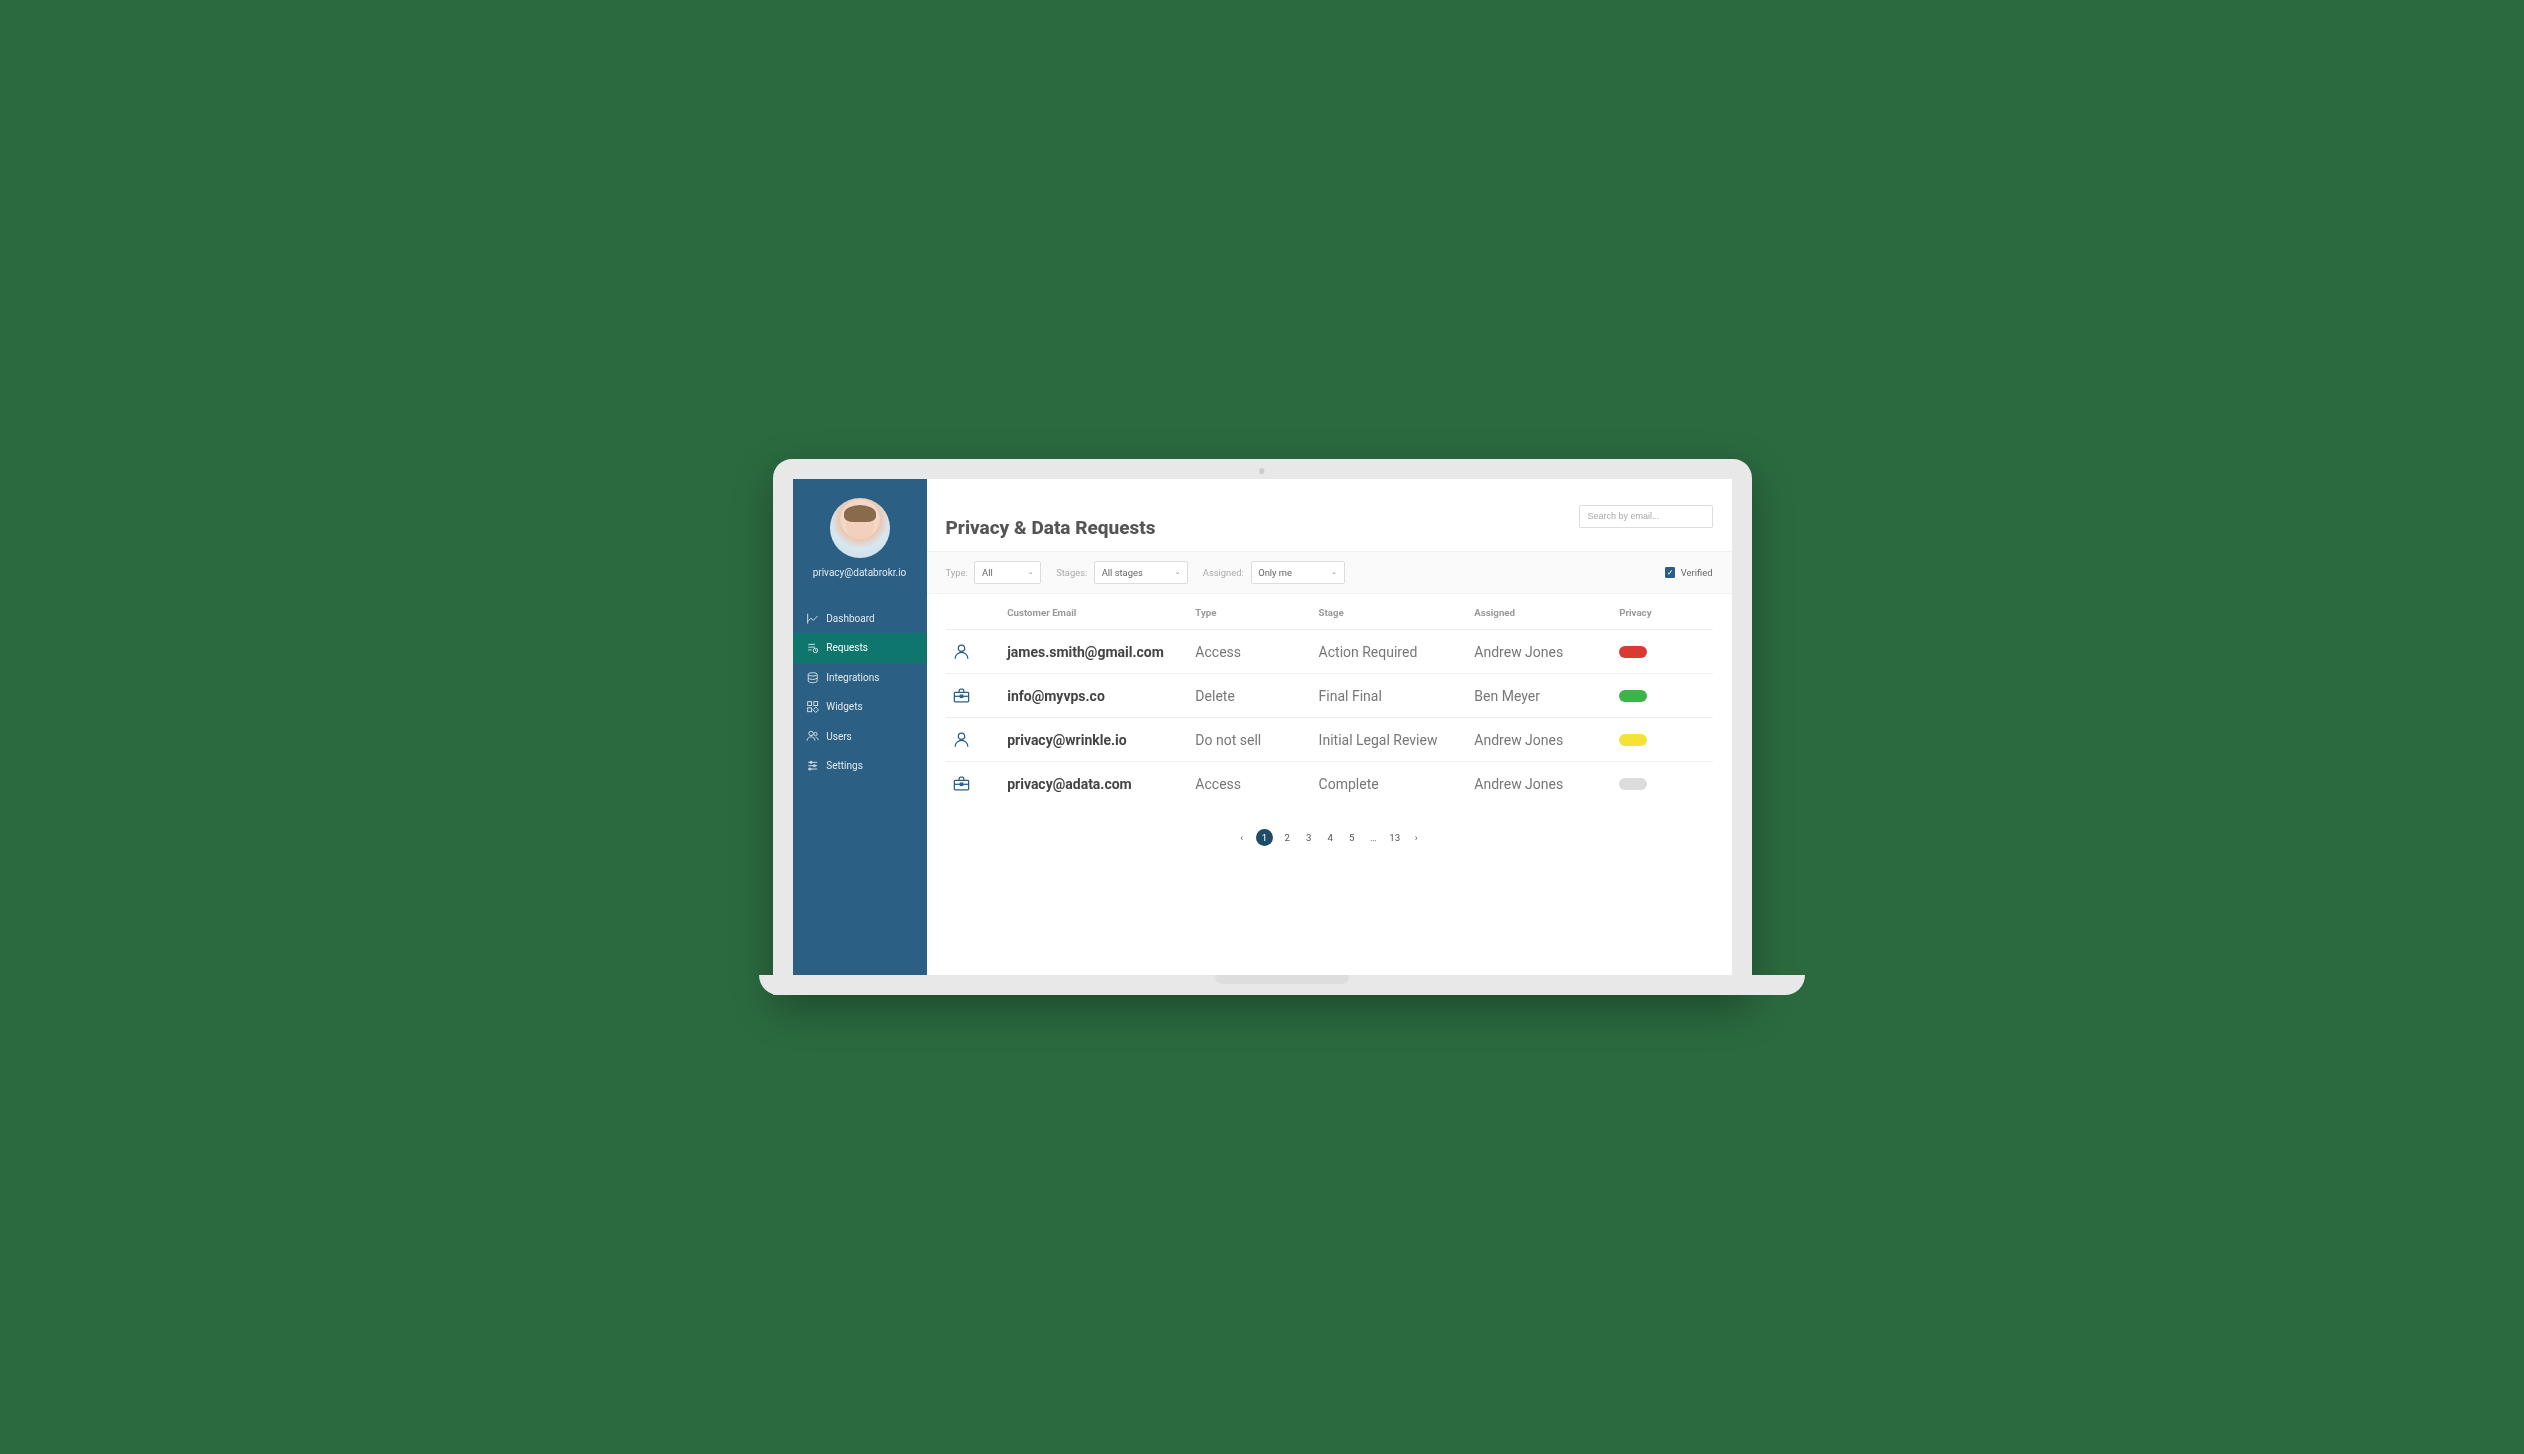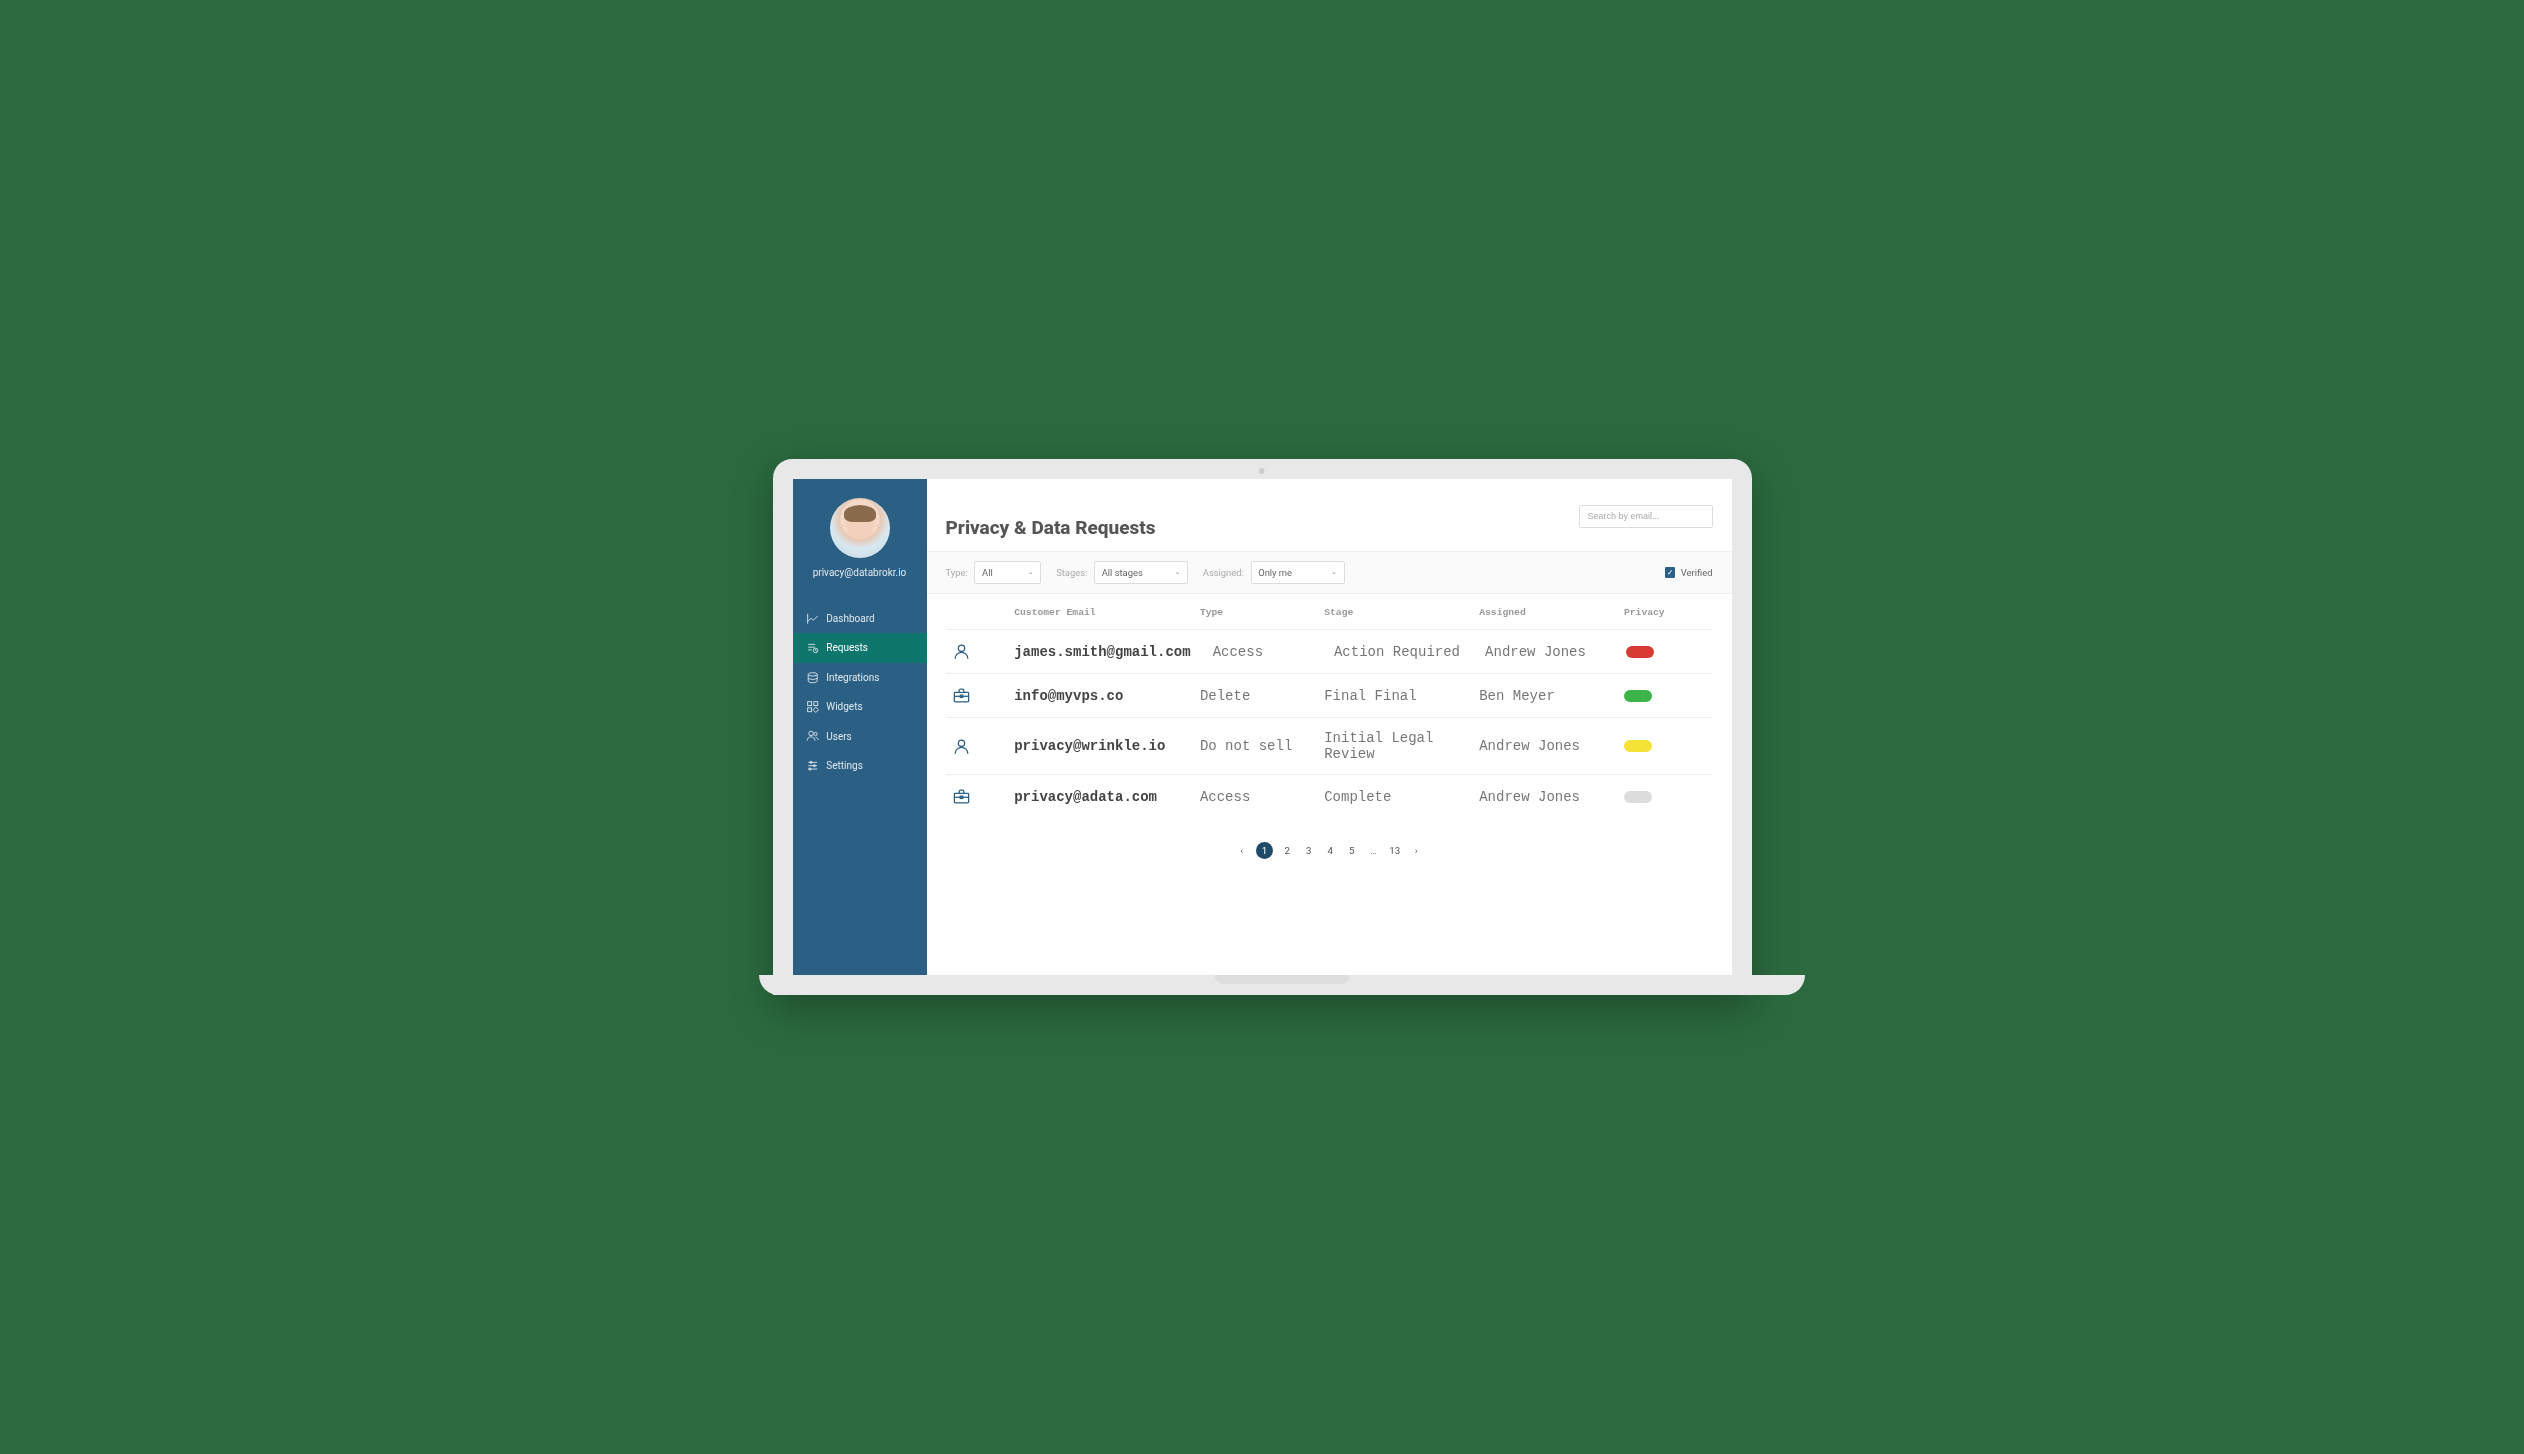--- a/index.html
+++ b/index.html
@@ -169,22 +169,21 @@
     color:#fff; font-size:7.4px; cursor:pointer;
   }
   .verified-label { font-size:9.4px; color:#666; }
 
   
   .table { padding: 0 19px; }
   .thead, .trow {
     display:grid;
     grid-template-columns: 40px 1.6fr 1fr 1.3fr 1.2fr 0.8fr;
     align-items:center;
-    gap: 22px;
-    font-family: Liberation Mono, monospace;
+    gap: 15px;
   }
   .thead {
     padding: 13.4px 6.7px 10.7px 6.7px;
     font-size:9.7px; font-weight:700; color:#999;
   }
   .trow {
     padding: 12px 6.7px;
     border-top:0.7px solid #eee;
     font-size:14px; color:#555;
     cursor:pointer;

